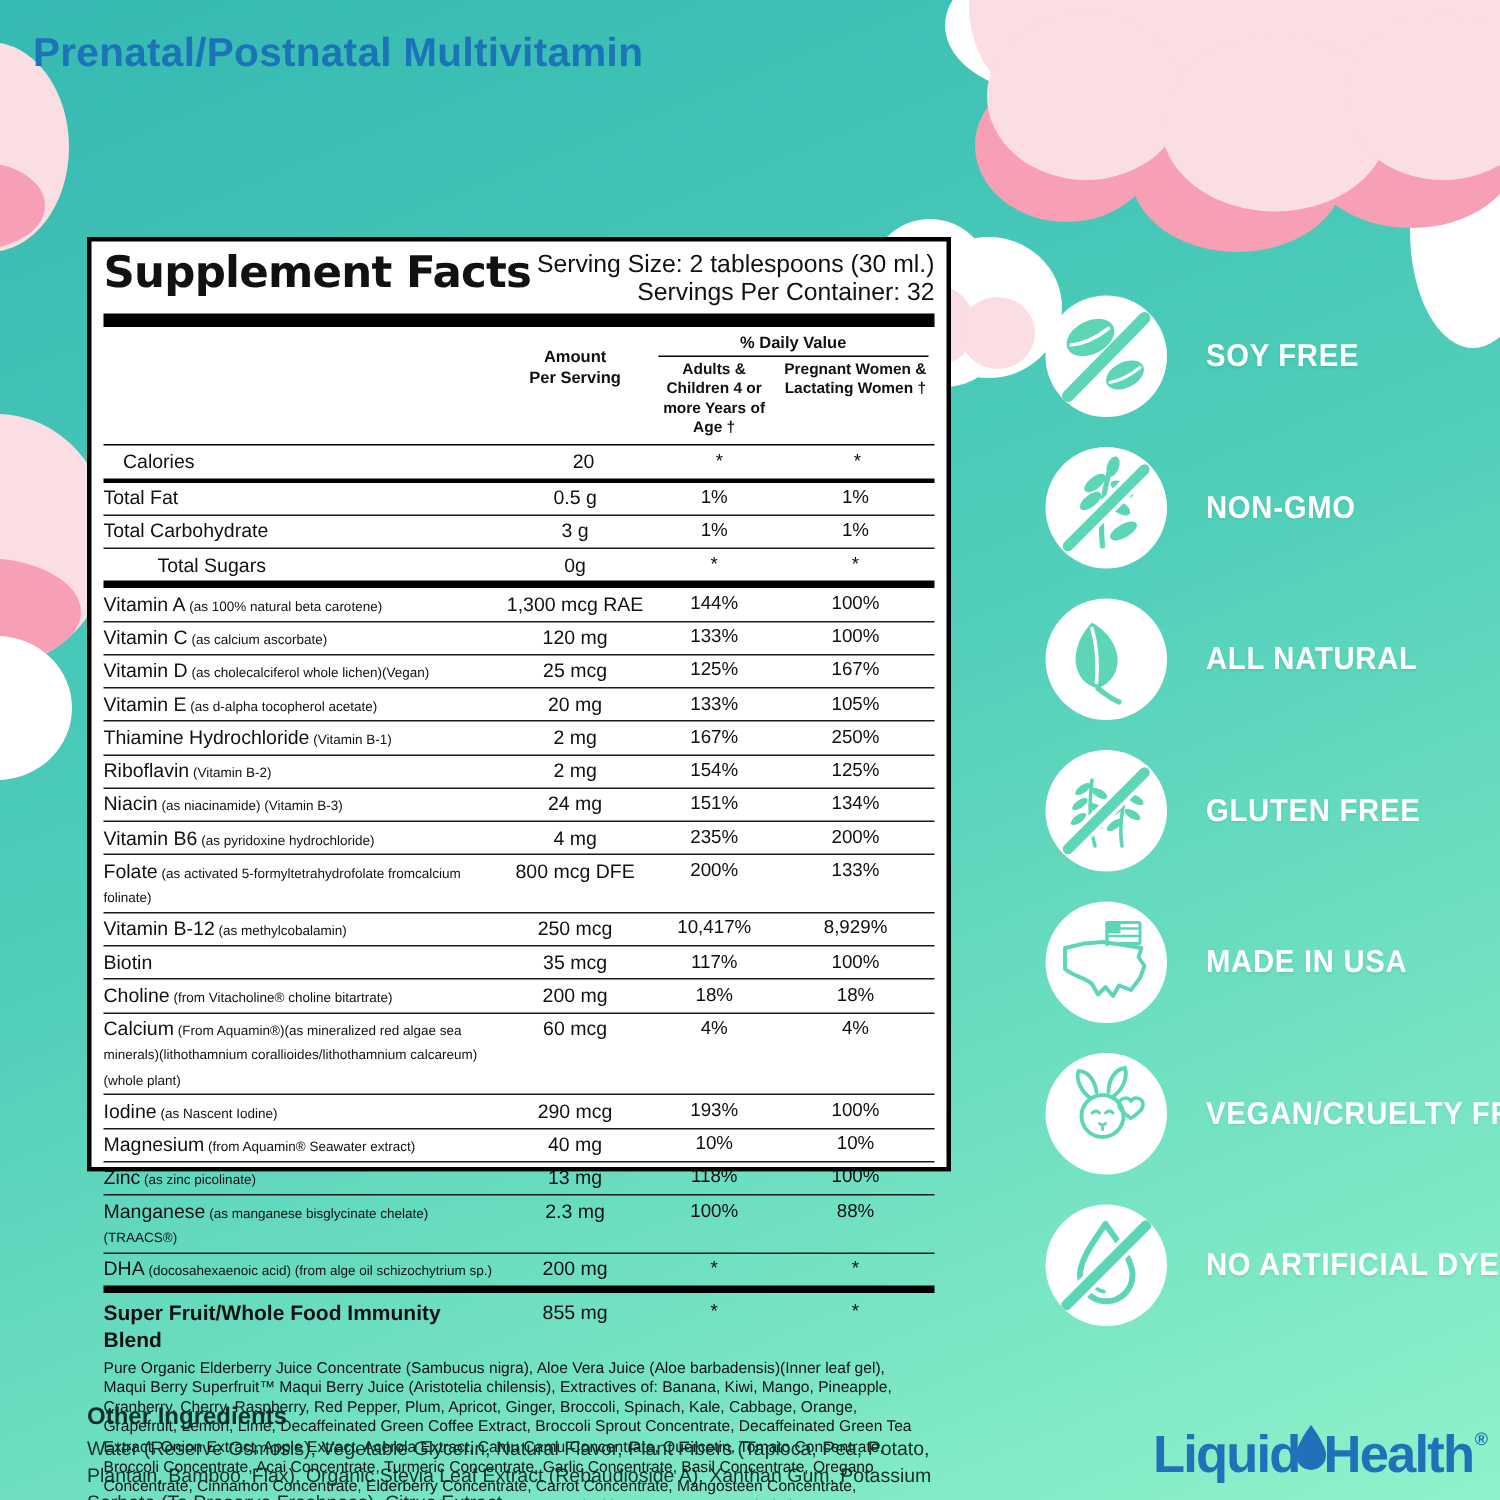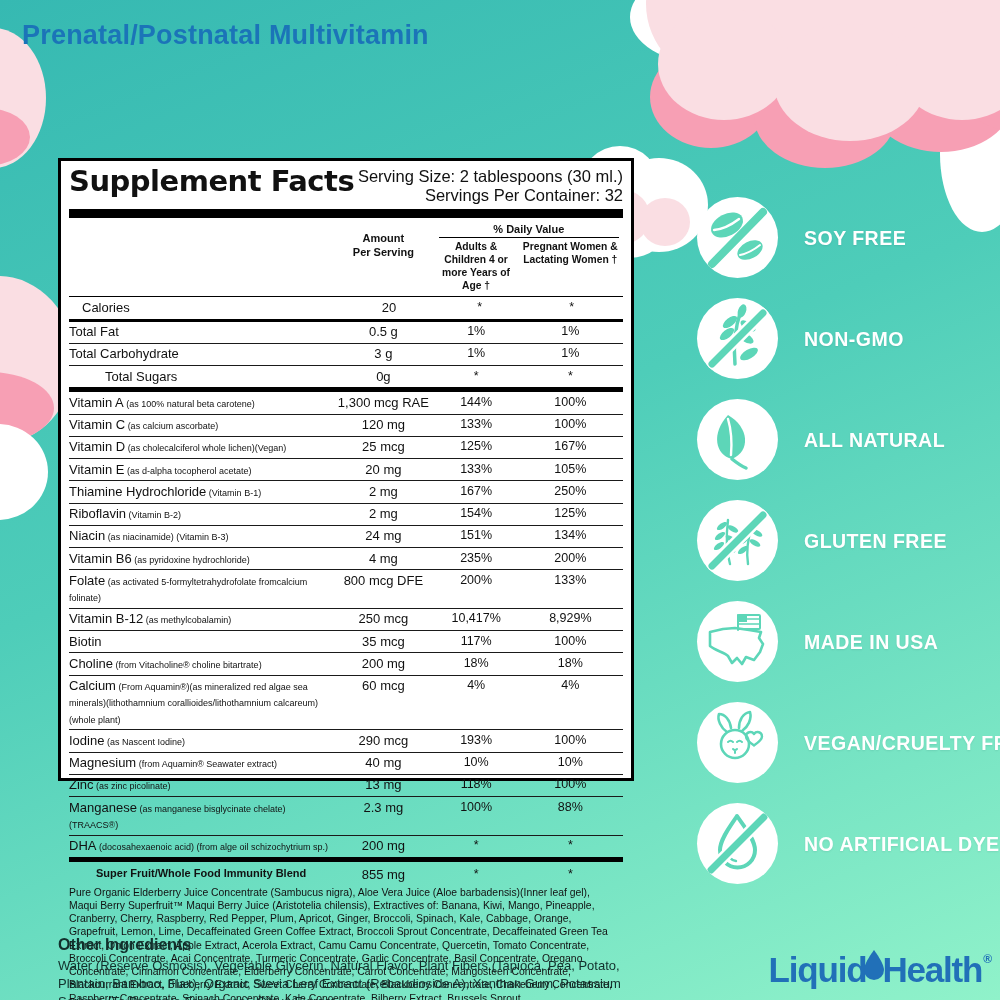--- a/index.html
+++ b/index.html
@@ -57,21 +57,21 @@
   #sf-rows .sf-row{border-top:1.5px solid #1a1a1a;}
   #sf-rows .sf-row:first-child{border-top:none;margin-left:13px;}
   #sf-rows .sf-row.med-top{border-top:3px solid #000;}
   #sf-rows .sf-row.thick-top{border-top:5px solid #000;}
   .cell.name{font-size:13px; line-height:1.25; padding-right:4px;}
   .sf-row.indent .cell.name{padding-left:36px;}
   .ndetail{font-size:9px;}
   .cell.amt{text-align:center; font-size:13px;}
   .cell.dv{text-align:center; font-size:12.5px;}
   .sf-blend{border-top:5px solid #000; padding:3px 0 3px 0;}
-  .blend-head .cell.name{font-size:11px; font-weight:bold;margin-left:27px;}
+  .blend-head .cell.name{font-size:14px; font-weight:bold;}
   .blend-ing{margin:1px 2px 0 0; font-size:10.4px; line-height:1.27;}
   
   .other-ing{position:absolute; left:58px; top:936px; width:606px; color:#11302c; z-index:5;}
   .oi-head{font-size:16px; font-weight:bold;}
   .oi-text{margin:3px 0 0 0; font-size:13px; line-height:1.38;}
   
   .badges{position:absolute; left:697px; top:197px; display:flex; flex-direction:column; gap:20px; z-index:4;}
   .badge{display:flex; align-items:center; gap:26px; height:81px;}
   .badge-circle{width:81px; height:81px; border-radius:50%; background:#fff; flex:none; overflow:hidden;}
   .badge-circle svg{width:81px; height:81px; display:block;}

